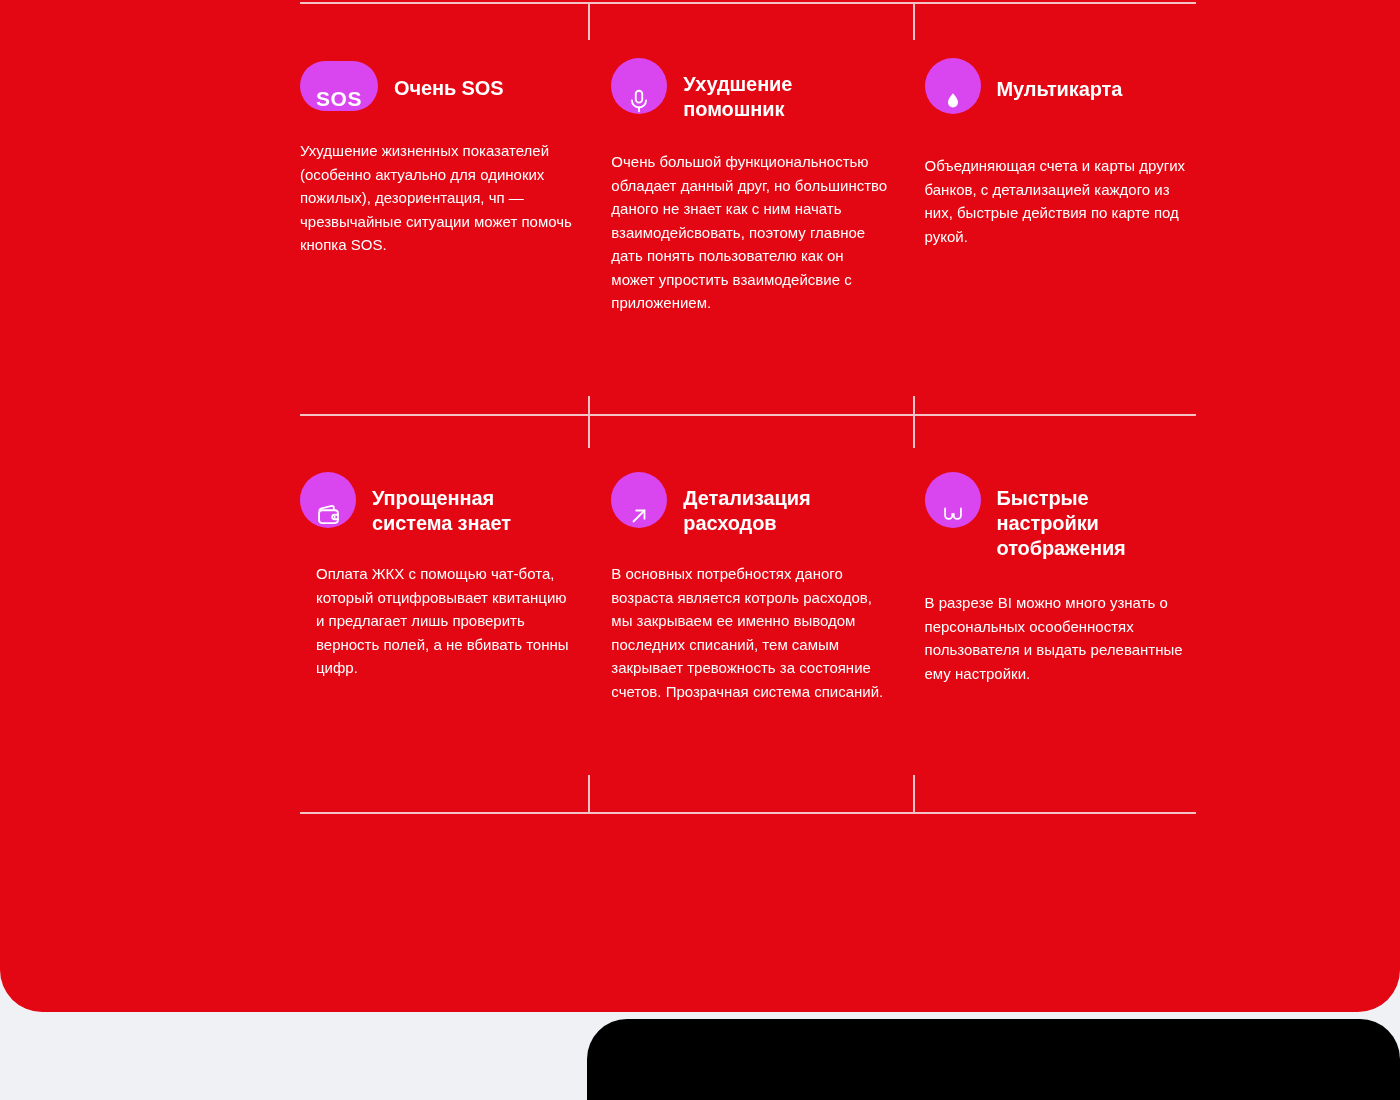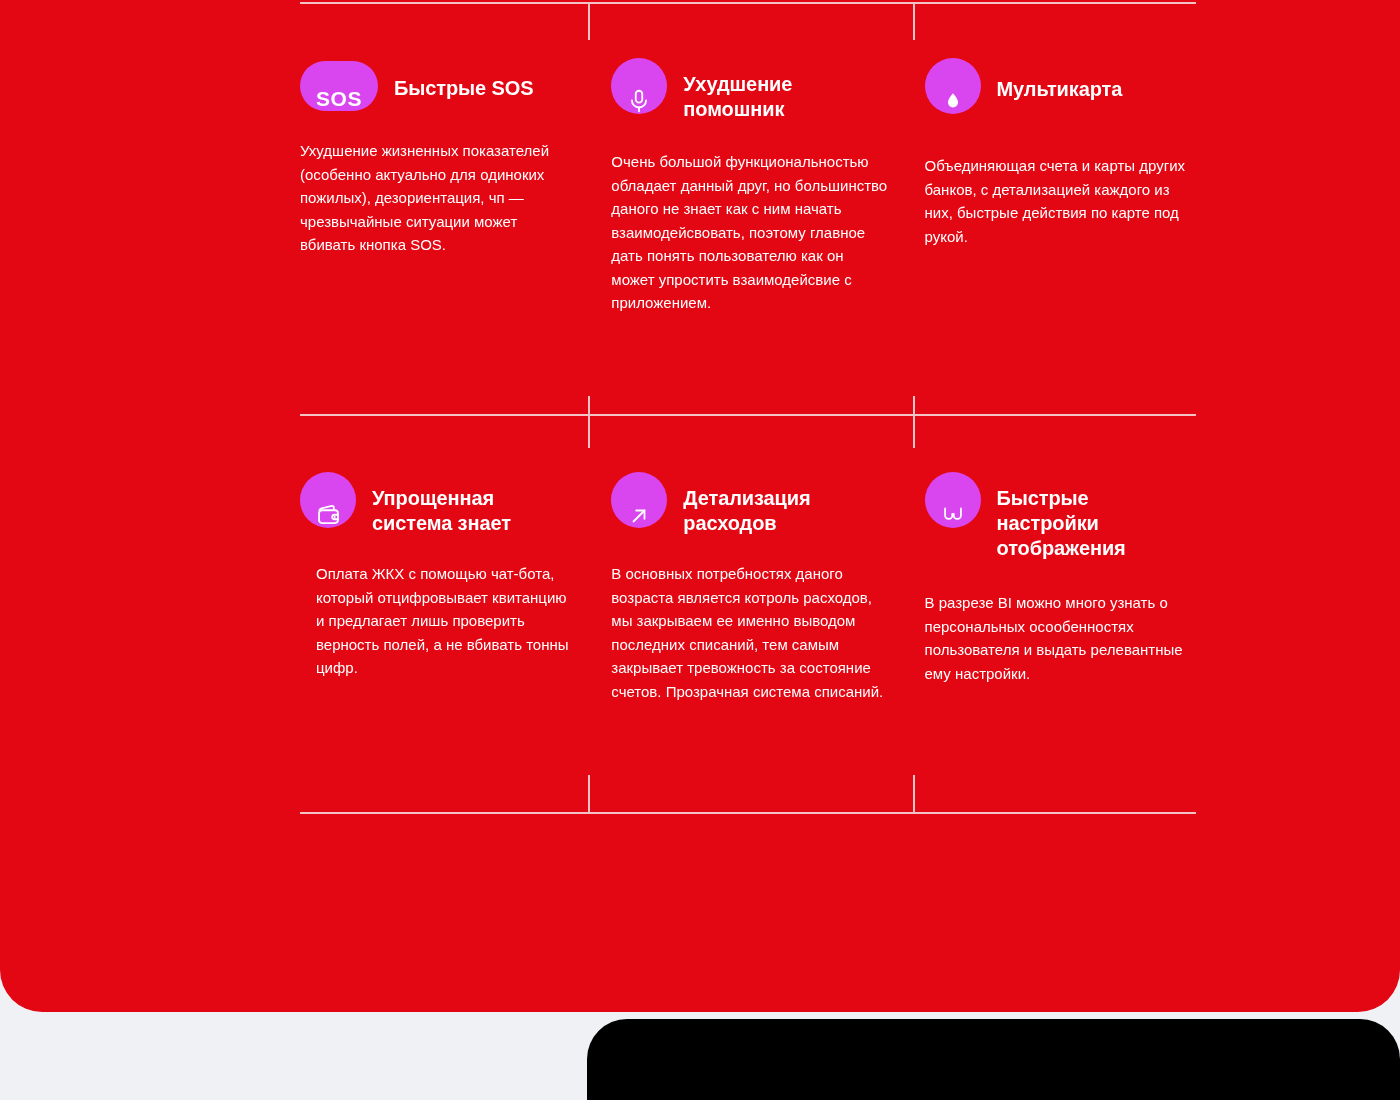--- a/index.html
+++ b/index.html
@@ -179,23 +179,23 @@
     <div class="vtick t-a row2"></div>
     <div class="vtick t-b row2"></div>
 
     <div class="row row-1">
 
       <div class="card c1r1">
         <div class="card-head">
           <div class="badge pill">
             <span class="sos-text">SOS</span>
           </div>
-          <div class="card-title">Быстрые SOS</div>
-        </div>
-        <div class="card-body">Ухудшение жизненных показателей (особенно актуально для одиноких пожилых), дезориентация, чп —  чрезвычайные ситуации может вбивать кнопка SOS.</div>
+          <div class="card-title">Очень SOS</div>
+        </div>
+        <div class="card-body">Ухудшение жизненных показателей (особенно актуально для одиноких пожилых), дезориентация, чп —  чрезвычайные ситуации может помочь кнопка SOS.</div>
       </div>
 
       <div class="card c2r1 c2">
         <div class="card-head">
           <div class="badge">
             <svg width="26" height="26" viewBox="0 0 24 24" fill="none" stroke="#ffffff" stroke-width="1.7" stroke-linecap="round" stroke-linejoin="round">
               <rect x="9" y="2.5" width="6" height="11" rx="3"></rect>
               <path d="M5.5 11.5a6.5 6.5 0 0 0 13 0"></path>
               <line x1="12" y1="18" x2="12" y2="21.5"></line>
             </svg>

